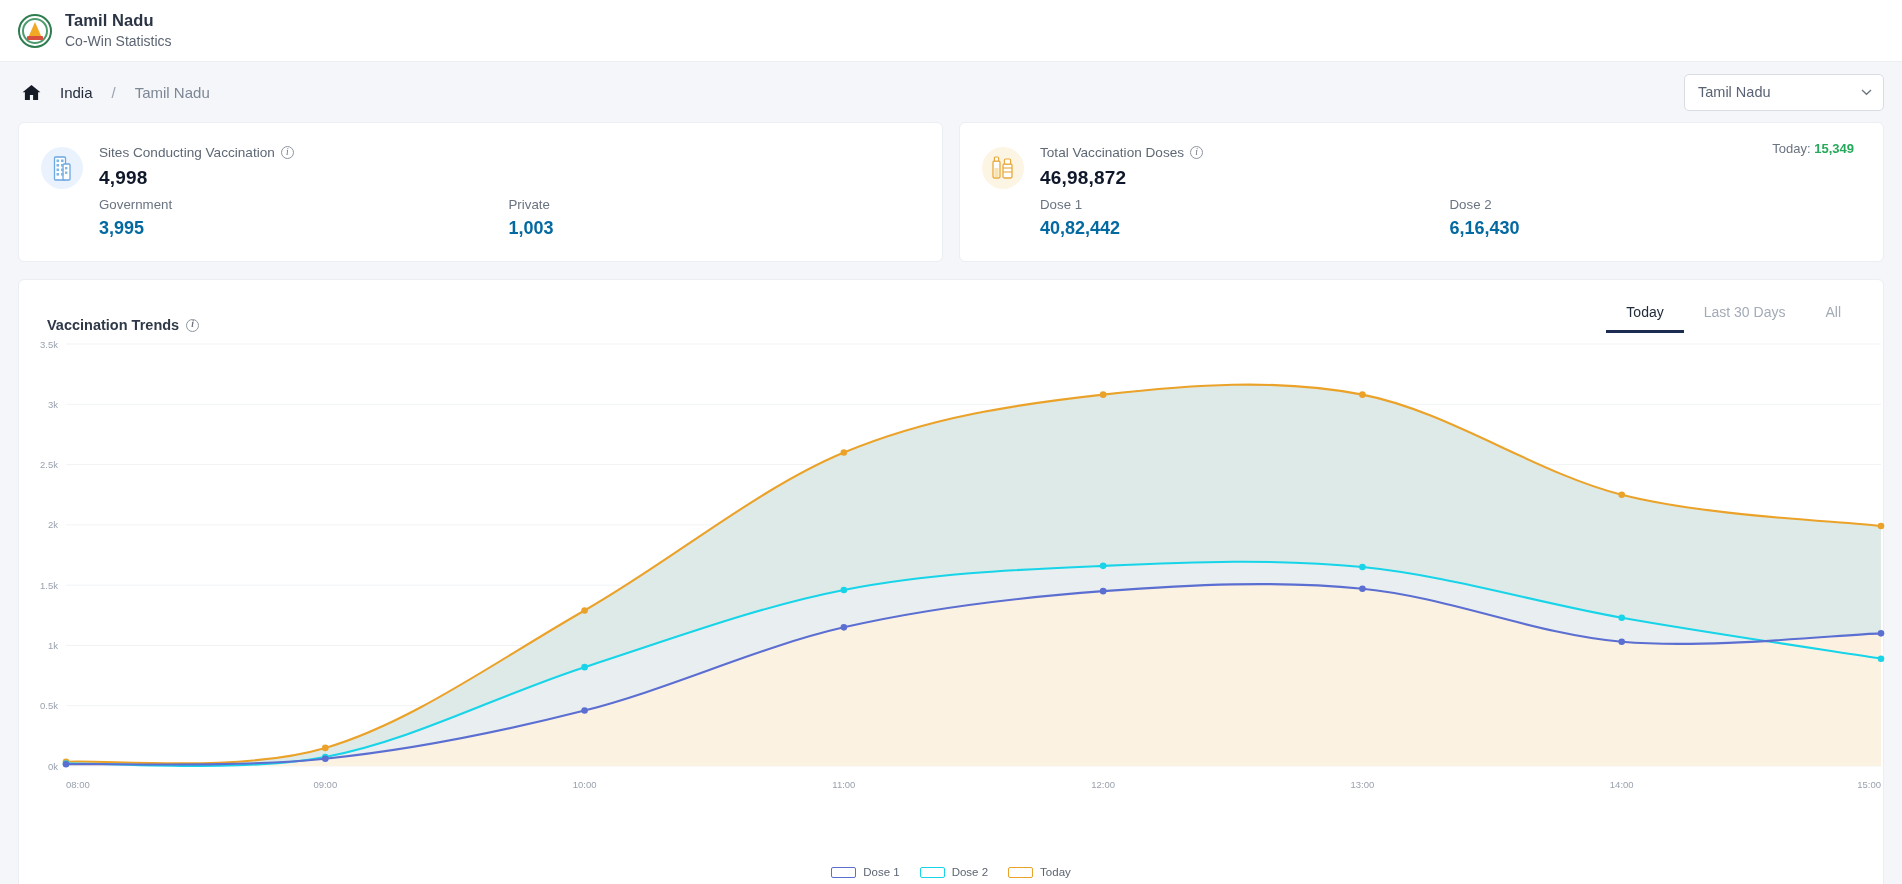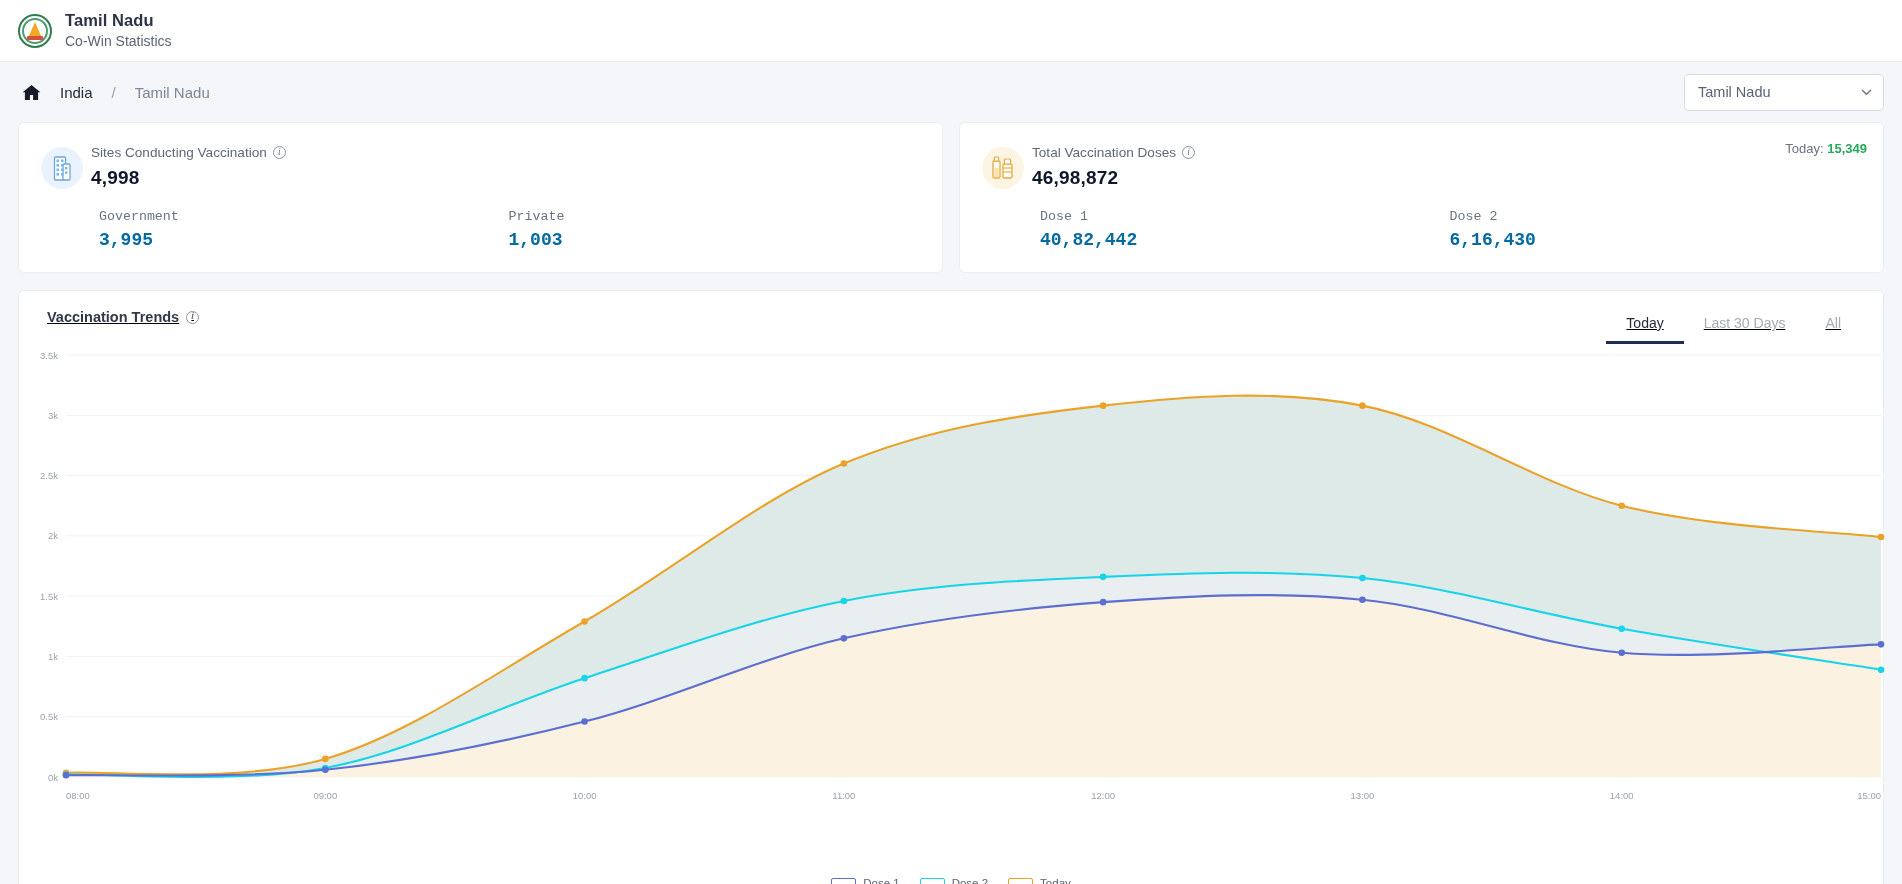--- a/index.html
+++ b/index.html
@@ -95,21 +95,21 @@
   }
   .card {
     background: #fff;
     border: 1px solid #ebeef2;
     border-radius: 6px;
     flex: 1;
     padding: 22px 24px 22px 22px;
     position: relative;
     min-height: 132px;
   }
-  .card-head { display: flex; align-items: flex-start; gap: 8px; }
+  .card-head { display: flex; align-items: flex-start; gap: 16px; }
   .icon-badge {
     width: 42px; height: 42px;
     border-radius: 50%;
     display: flex; align-items: center; justify-content: center;
     flex: none;
     margin-top: 2px;
   }
   .icon-badge.blue { background: #eaf3fd; }
   .icon-badge.amber { background: #fdf5e4; }
   .card-label {
@@ -119,47 +119,45 @@
     font-size: 19px; font-weight: bold; color: #0f172a; margin-top: 7px; letter-spacing: .2px;
   }
   .info-i {
     width: 13px; height: 13px; border: 1px solid #8d95a1; border-radius: 50%;
     display: inline-flex; align-items: center; justify-content: center;
     font-size: 9.5px; color: #6b7380; font-style: italic; font-family: "Liberation Serif", serif;
     line-height: 1;
   }
   .sub-row {
     display: flex;
-    margin-top: 20px;
+    margin-top: 8px;
     padding-left: 58px;
-    font-family: Liberation Mono, monospace;
   }
   .sub-col { width: 50%; }
   .sub-label { font-size: 13.3px; color: #6a7380; }
   .sub-value { font-size: 18px; font-weight: bold; color: #0369a1; margin-top: 6px; }
   .today-tag {
-    position: absolute; right: 16px; top: 18px;
+    position: absolute; right: 29px; top: 18px;
     font-size: 13px; color: #6a7380;
   }
   .today-tag b { color: #26a95a; font-weight: bold; }
 
   
   .panel {
     margin: 17px 18px 0 18px;
     background: #fff;
     border: 1px solid #ebeef2;
     border-radius: 6px;
     height: 610px;
     position: relative;
     padding: 18px 0 0 0;
   }
   .panel-head {
-    display: flex; align-items: flex-start;
+    display: flex; align-items: flex-end;
     padding: 0 22px 0 28px;
-    text-decoration: underline;
   }
   .panel-title {
     font-size: 14.5px; font-weight: bold; color: #2f3948;
     display: flex; align-items: center; gap: 7px;
   }
   .tabs { margin-left: auto; display: flex; align-items: center; gap: 0; }
   .tab {
     font-size: 14px; color: #a3abb6; padding: 6px 20px 10px 20px; cursor: pointer;
     border-bottom: 3px solid transparent;
   }

